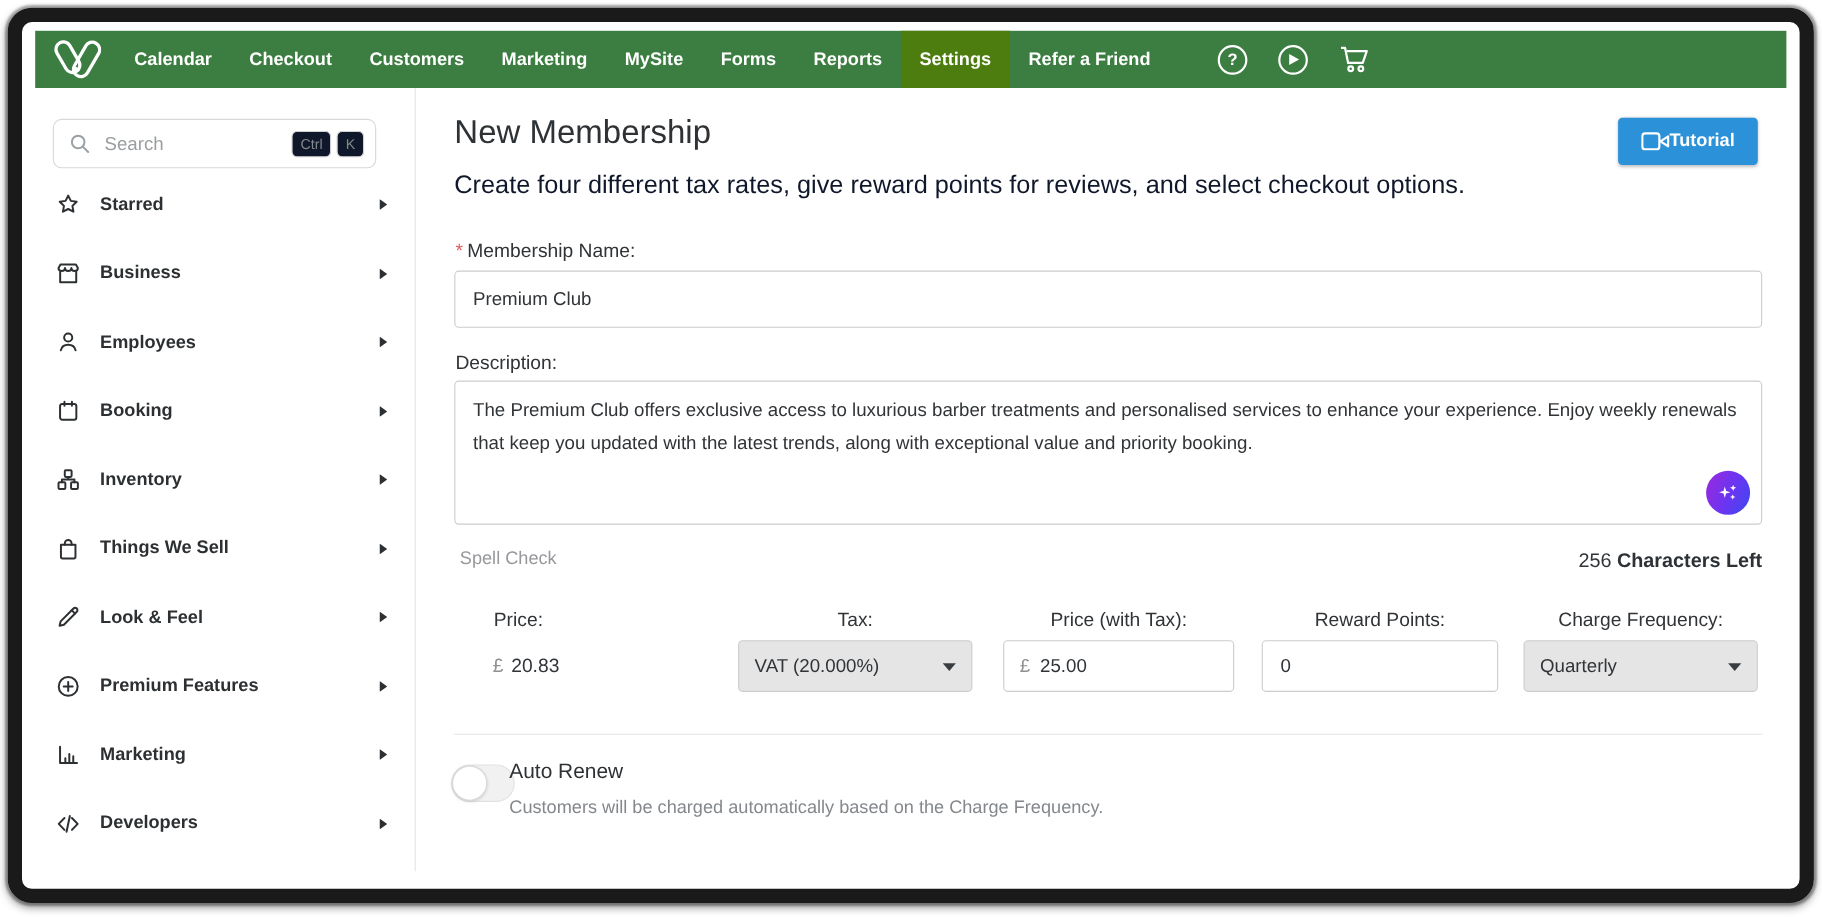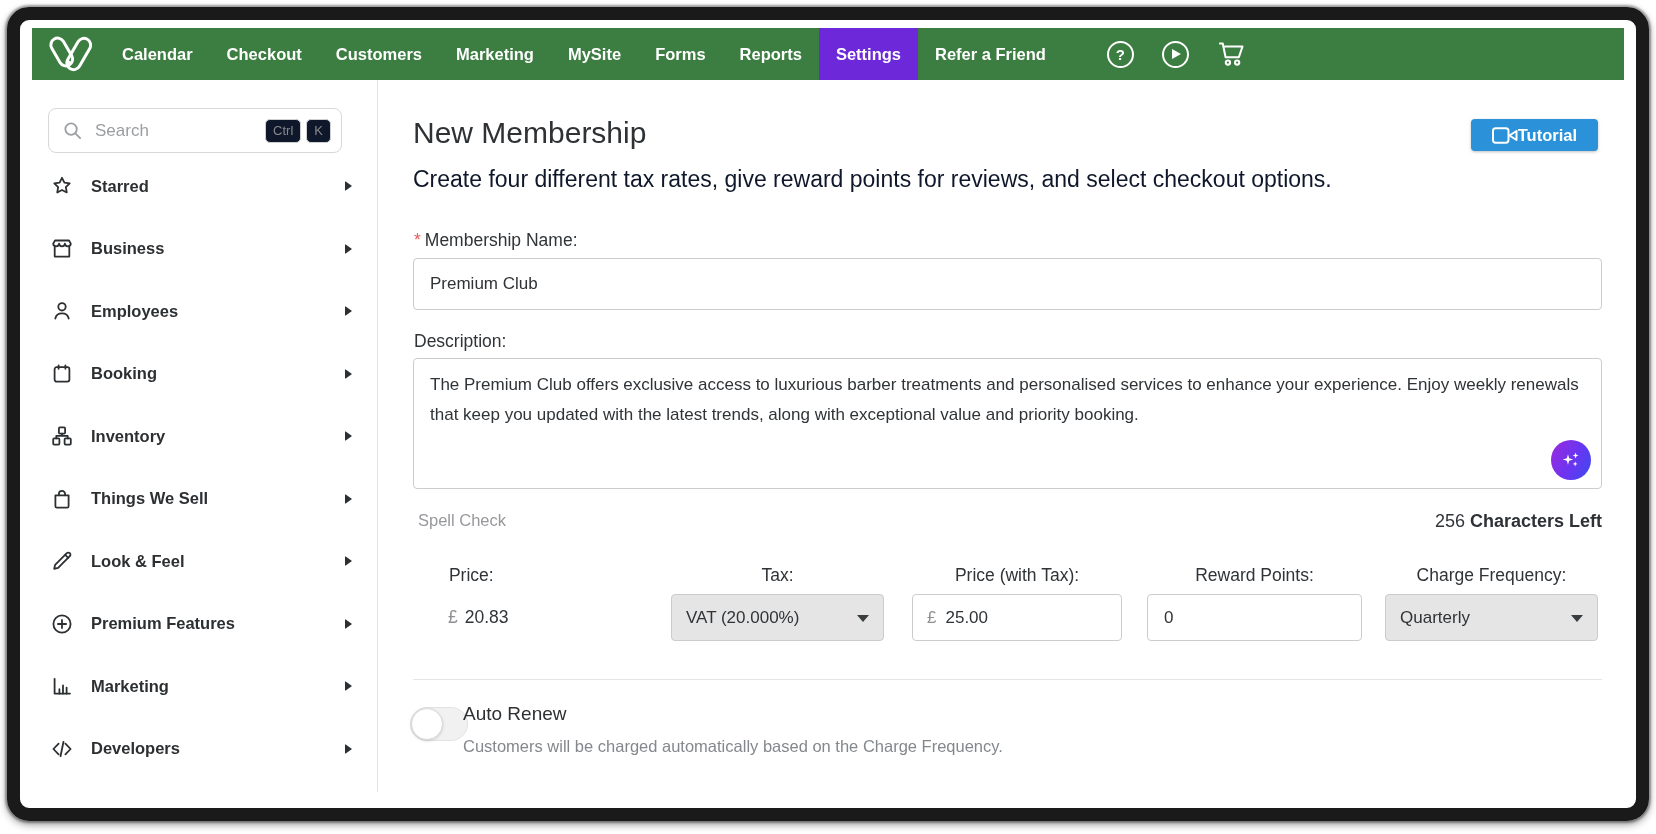--- a/index.html
+++ b/index.html
@@ -8,21 +8,21 @@
   
   .frame{position:absolute;inset:7px 7px 13px 7px;border:13px solid #1a1a1b;border-radius:22px;
     box-shadow:0 3px 9px rgba(0,0,0,.45), 0 0 2px 2px rgba(25,25,25,.35);pointer-events:none;}
   
   .topnav{position:absolute;left:32px;top:28px;width:1592px;height:52px;background:#3c7d41;
     display:flex;align-items:center;}
   .logo{width:47px;height:47px;margin:0 12px 0 14px;display:flex;align-items:center;justify-content:center;cursor:pointer;}
   .nav-items{display:flex;align-items:center;height:52px;}
   .nav-item{color:#fff;font-size:16.5px;font-weight:700;padding:0 17px;height:52px;line-height:52px;
     cursor:pointer;white-space:nowrap;text-decoration:none;}
-  .nav-item.active{background:#6d28d9;}
+  .nav-item.active{background:#4d7c0f;}
   .nav-icons{display:flex;align-items:center;gap:28px;margin-left:44px;}
   .circle-icon{width:27px;height:27px;border:2px solid #fff;border-radius:50%;color:#fff;
     display:flex;align-items:center;justify-content:center;font-size:15px;font-weight:700;cursor:pointer;}
   .play-tri{width:0;height:0;border-left:9px solid #fff;border-top:5.5px solid transparent;
     border-bottom:5.5px solid transparent;margin-left:3px;}
   .cart-btn{cursor:pointer;display:flex;align-items:center;}
   
   .side-divider{position:absolute;left:377px;top:80px;width:1px;height:712px;background:#e3e4e6;}
   .searchbox{position:absolute;left:48px;top:108px;width:294px;height:45px;border:1px solid #d7d8da;
     border-radius:8px;background:#fff;display:flex;align-items:center;padding:0 10px 0 13px;}
@@ -32,24 +32,24 @@
   .keycap{border:1px solid #cfd0d2;border-radius:5px;background:#0f172a;color:#85888b;font-size:13px;
     padding:3px 7px;margin-left:5px;line-height:16px;}
   .side-list{position:absolute;left:50px;top:155px;width:302px;}
   .side-item{height:62.5px;display:flex;align-items:center;cursor:pointer;}
   .sicon{width:24px;height:24px;margin-right:17px;display:flex;align-items:center;justify-content:center;}
   .sicon svg{stroke:#2d3032;fill:none;stroke-width:1.8;stroke-linecap:round;stroke-linejoin:round;}
   .slabel{flex:1;font-size:16.5px;font-weight:700;color:#2d3032;}
   .chev{width:0;height:0;border-left:7px solid #2d3032;border-top:5px solid transparent;
     border-bottom:5px solid transparent;border-radius:1px;}
   
-  .main{position:absolute;left:413px;top:92px;width:1189px;height:712px;}
+  .main{position:absolute;left:413px;top:80px;width:1189px;height:712px;}
   .page-title{position:absolute;left:0;top:24px;margin:0;font-size:30px;font-weight:500;color:#2f3235;}
   .subtitle{position:absolute;left:0;top:74px;margin:0;font-size:23px;color:#0f172a;}
-  .tutorial{position:absolute;right:4px;top:27px;height:32px;padding:0 21px;background:#2b91d9;border:none;
+  .tutorial{position:absolute;right:4px;top:27px;height:43px;padding:0 21px;background:#2b91d9;border:none;
     border-radius:4px;color:#fff;font-size:16.5px;font-weight:700;display:flex;align-items:center;
     cursor:pointer;font-family:inherit;box-shadow:0 1px 3px rgba(0,0,0,.25);}
   .field-label{font-size:17.5px;color:#303437;text-align:center;}
   .req{color:#e25c5c;margin-right:4px;}
   .name-label{position:absolute;left:1px;top:138px;}
   .name-input{position:absolute;left:0;top:166px;width:1189px;height:52px;border:1px solid #cbcccd;
     border-radius:4px;padding:0 16px;font-size:17px;color:#303437;font-family:inherit;outline:none;}
   .desc-label{position:absolute;left:1px;top:239px;}
   .desc-area{position:absolute;left:0;top:266px;width:1189px;height:131px;border:1px solid #cbcccd;
     border-radius:4px;padding:11px 16px;font-size:17px;line-height:30px;color:#303437;font-family:inherit;

